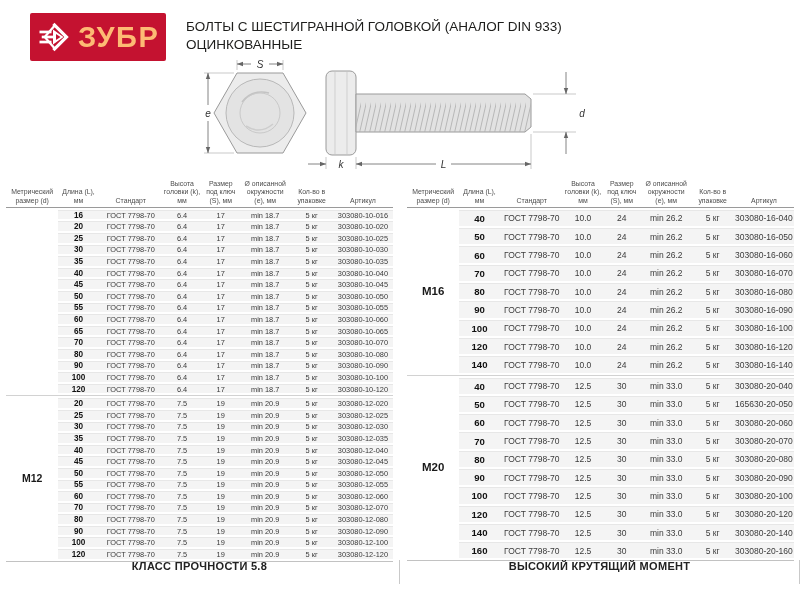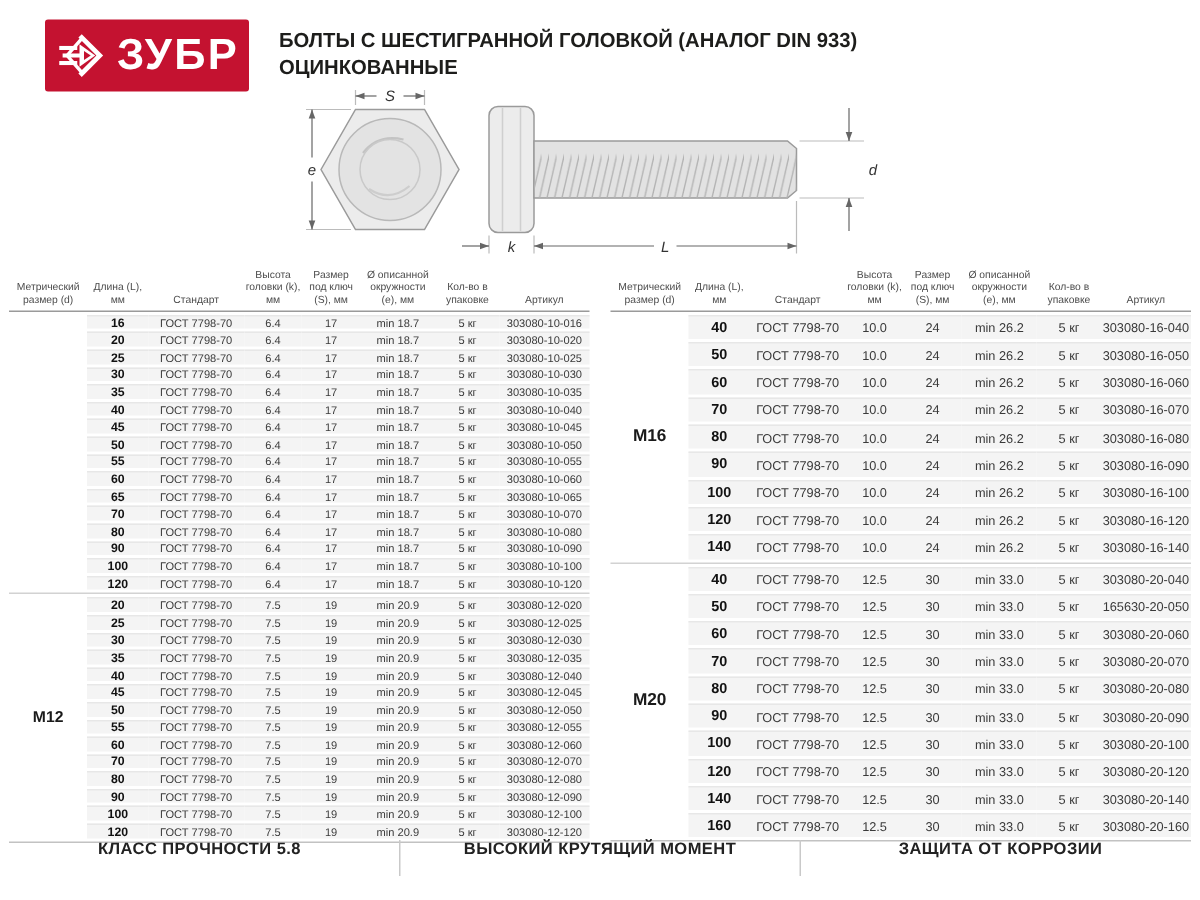--- a/index.html
+++ b/index.html
@@ -2,22 +2,22 @@
 <html><head>
 <meta charset="utf-8">
 <style>
   * { margin:0; padding:0; box-sizing:border-box; }
   html,body { width:800px; height:600px; background:#fff; font-family:"Liberation Sans", sans-serif; overflow:hidden; position:relative; }
 
   
   .logo { position:absolute; left:30px; top:13px; width:136px; height:48px;
           background:#c41230; border-radius:2px; display:flex; align-items:center; padding:0 8px; }
   .logo-icon { width:36px; height:36px; flex:0 0 auto; }
-  .logo-text { color:#ffffff; font-weight:bold; font-size:29px; letter-spacing:1.5px; margin-left:4px; line-height:1; }
-  .title { position:absolute; left:186px; top:18px; font-weight:bold; color:#1d1d1b;
+  .logo-text { color:#fdba74; font-weight:bold; font-size:29px; letter-spacing:1.5px; margin-left:4px; line-height:1; }
+  .title { position:absolute; left:186px; top:18px; font-weight:normal; color:#1d1d1b;
            font-size:13.5px; line-height:17.5px; }
 
   
   .diagram { position:absolute; left:198px; top:56px; width:392px; height:120px; }
   .dim-label { font-family:"Liberation Sans", sans-serif; font-style:italic; font-size:10px; fill:#333; }
 
   
   .tables { position:absolute; left:6px; top:180px; width:788px; display:flex; gap:14px; }
   .panel { flex:1; min-width:0; }
   .thead { display:flex; border-bottom:1px solid #9a9a9a; padding-bottom:2px; min-height:25px; align-items:flex-end; }
@@ -657,14 +657,13 @@
         </div>
       </div>
   </div>
 </div>
 
 <div class="footer">
   <div class="fitem">КЛАСС ПРОЧНОСТИ 5.8</div>
   <div class="fdiv"></div>
   <div class="fitem">ВЫСОКИЙ КРУТЯЩИЙ МОМЕНТ</div>
   <div class="fdiv"></div>
-  <div class="fitem">ЗАЩИТА ОТ КОРРОЗИИ</div>
 </div>
 
 </body></html>

